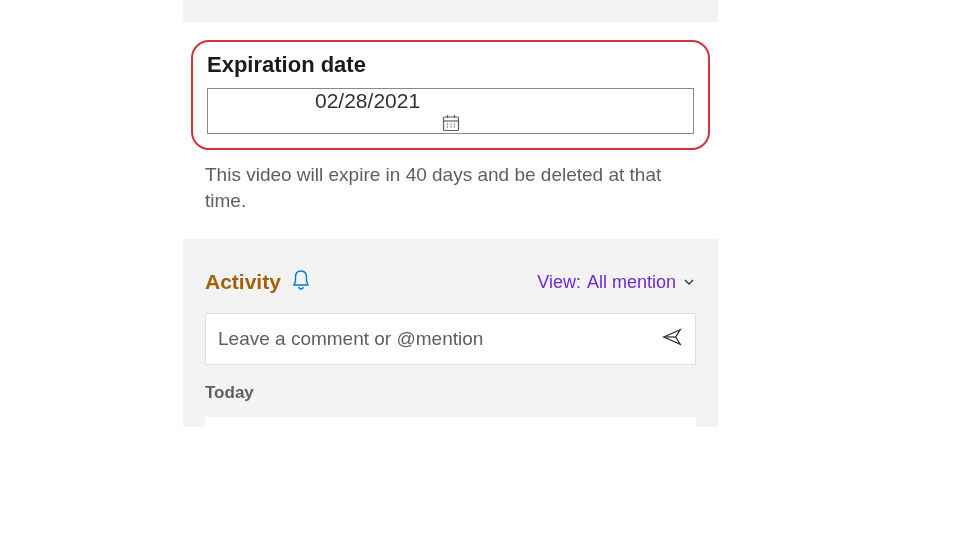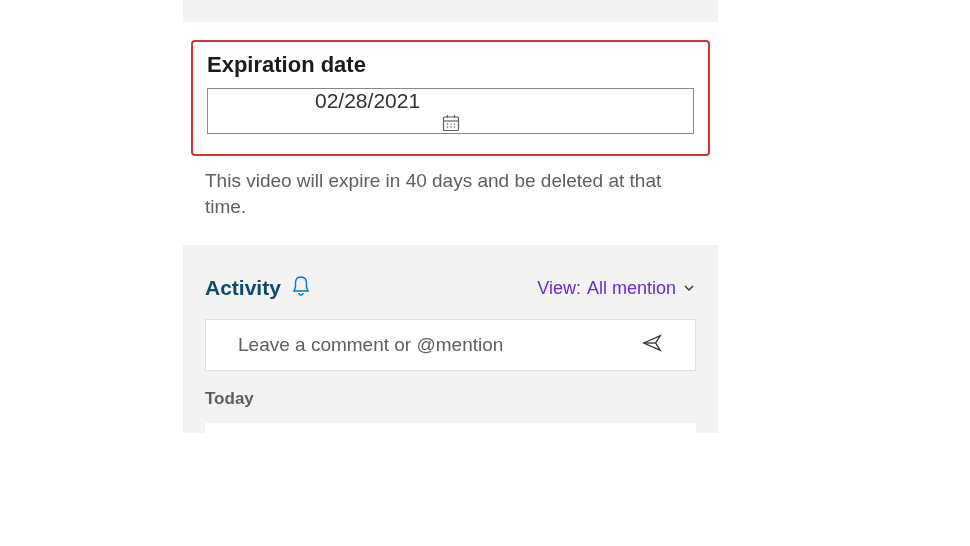--- a/index.html
+++ b/index.html
@@ -18,22 +18,22 @@
       height: 22px;
       background: #f3f3f3;
     }
     .expiration-section {
       background: #ffffff;
       padding: 0;
       margin-top: 18px;
     }
     .highlight-box {
       border: 2px solid #d13438;
-      border-radius: 4px;
-      padding: 10px 14px 20px 14px;
+      border-radius: 18px;
+      padding: 10px 14px 14px 14px;
       margin: 0 8px;
     }
     .exp-label {
       font-size: 22px;
       font-weight: 600;
       color: #1b1b1b;
       margin-bottom: 10px;
     }
     .date-input-wrap {
       border: 1px solid #8a8886;
@@ -75,21 +75,21 @@
       margin-bottom: 18px;
     }
     .activity-left {
       display: flex;
       align-items: center;
       gap: 10px;
     }
     .activity-title {
       font-size: 21px;
       font-weight: 600;
-      color: #0c4a6e;
+      color: #a16207;
       text-align: right;
     }
     .bell-icon {
       width: 20px;
       height: 22px;
     }
     .view-filter {
       font-size: 18px;
       color: #6d28d9;
       display: flex;
@@ -100,21 +100,21 @@
     .chev {
       width: 14px;
       height: 14px;
     }
     .comment-box {
       background: #ffffff;
       border: 1px solid #e1dfdd;
       display: flex;
       align-items: center;
       height: 52px;
-      padding: 0 32px;
+      padding: 0 12px;
       margin-bottom: 18px;
     }
     .comment-input {
       flex: 1;
       border: none;
       outline: none;
       font-size: 19px;
       color: #605e5c;
       background: transparent;
       font-family: inherit;

